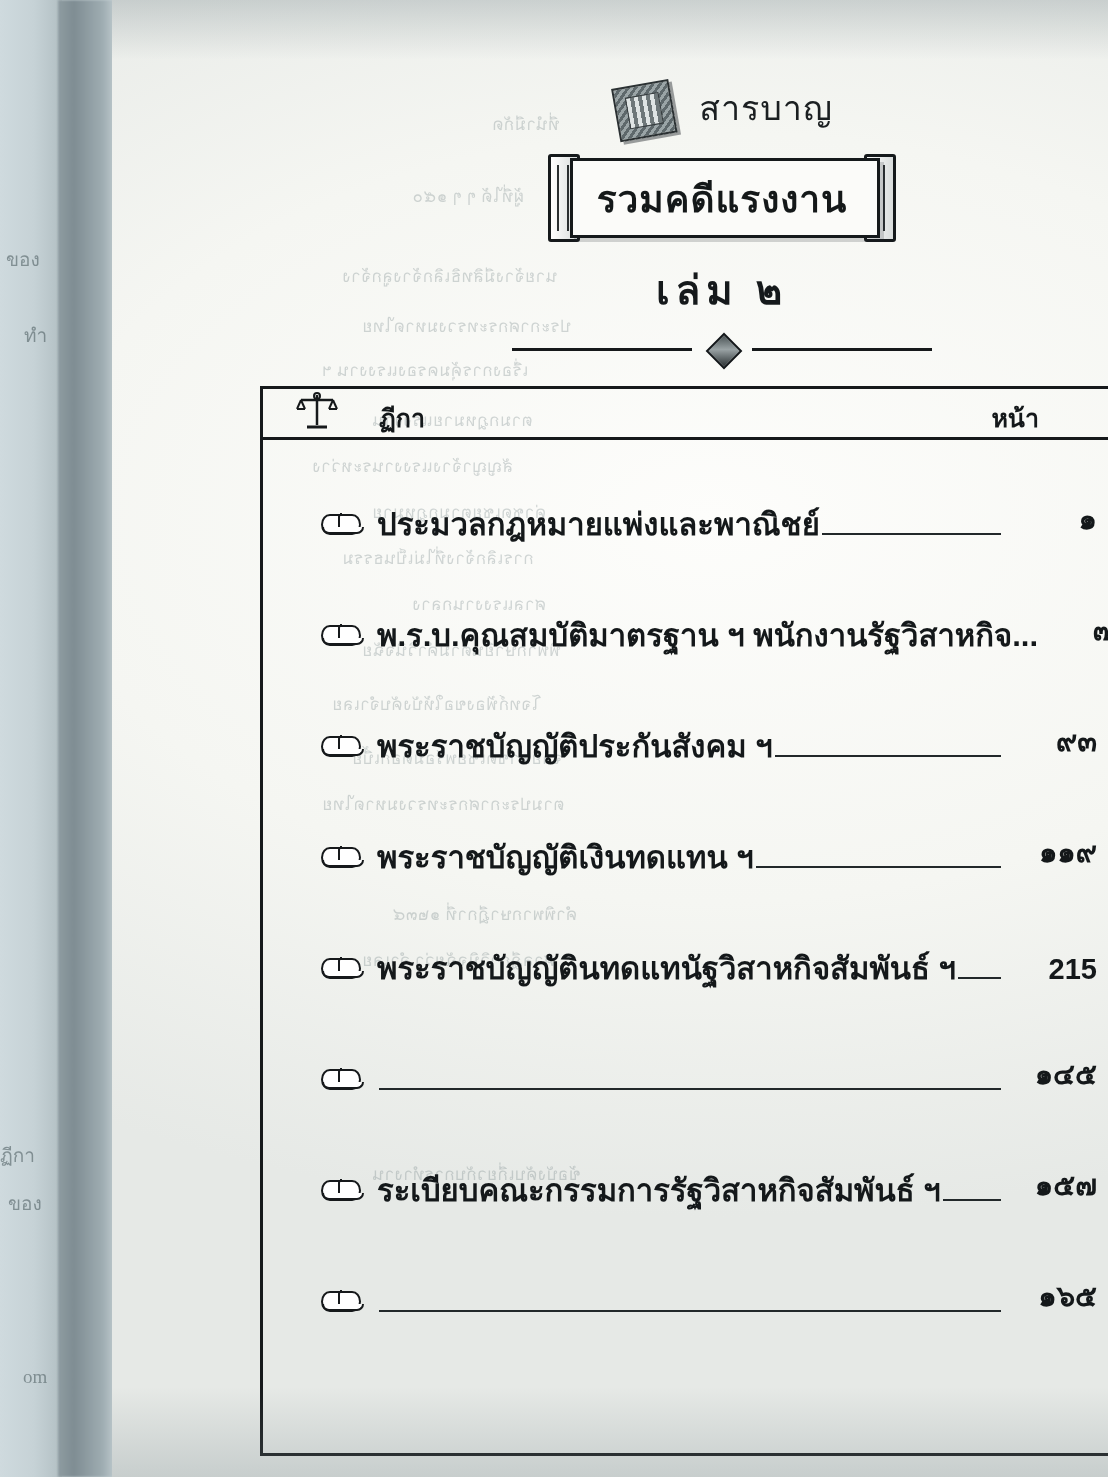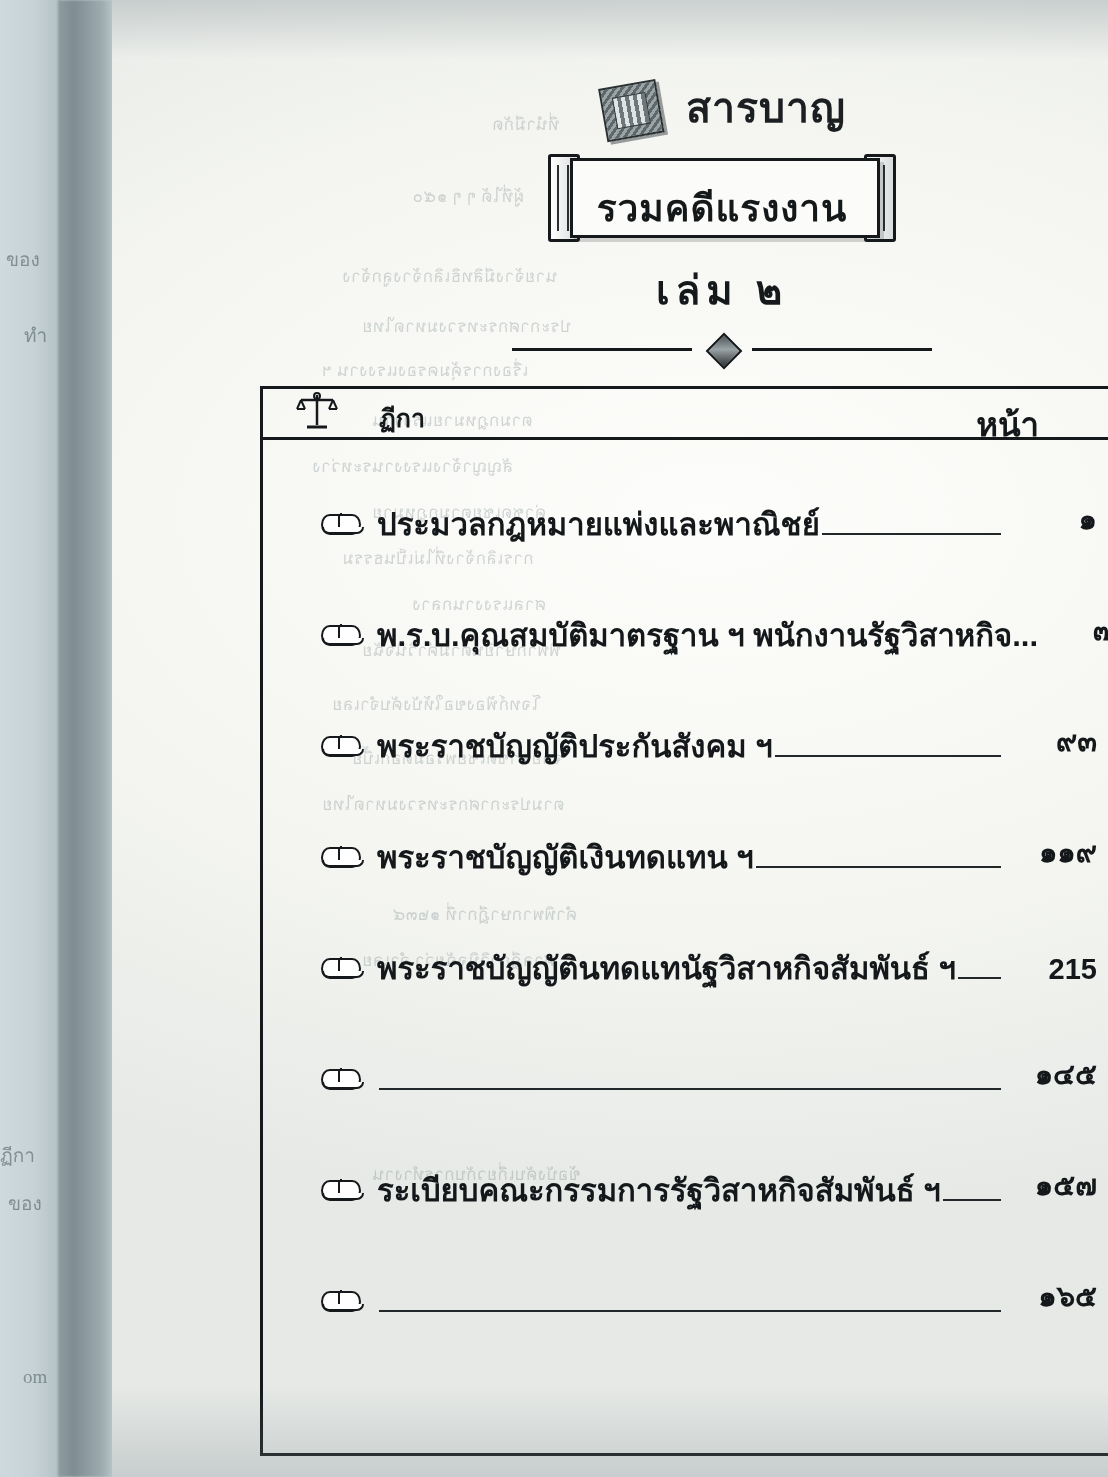--- a/index.html
+++ b/index.html
@@ -110,22 +110,22 @@
   .book-emblem .slab::after {
     content: "";
     position: absolute;
     left: 10px; top: 9px;
     width: 32px; height: 30px;
     background:
       repeating-linear-gradient(90deg, #dfe4e4 0 4px, #6e7779 4px 8px);
     border: 1px solid #343a3c;
   }
   .main-title {
-    font-size: 41px;
-    font-weight: bold;
+    font-size: 34px;
+    font-weight: normal;
     color: #1b1f21;
     letter-spacing: 1px;
     line-height: 1.1;
   }
 
   
   .banner {
     margin: 18px auto 0;
     width: 348px;
     height: 74px;
@@ -152,21 +152,21 @@
   .banner .cap::before {
     content:"";
     position:absolute;
     left: 6px; top: 8px; bottom: 8px;
     width: 8px;
     border-left: 2px solid #2a2f31;
     border-right: 2px solid #2a2f31;
   }
   .banner .text {
     position: absolute;
-    left: 22px; top: 12px;
+    left: 22px; top: 3px;
     width: 304px; height: 74px;
     display: flex; align-items: center; justify-content: center;
     font-size: 37px; font-weight: bold; color: #141819;
     letter-spacing: 1px;
   }
 
   .volume {
     margin-top: 26px;
     font-size: 40px;
     font-weight: bold;
@@ -216,21 +216,21 @@
     width: 44px; height: 42px;
   }
   .toc-head .col-left {
     position: absolute;
     left: 116px; top: 9px;
     font-size: 25px; font-weight: bold; color: #14181a;
   }
   .toc-head .col-right {
     position: absolute;
     right: 110px; top: 9px;
-    font-size: 33px; font-weight: bold; color: #14181a;
+    font-size: 25px; font-weight: bold; color: #14181a;
   }
 
   .toc-list {
     padding: 38px 0 0 0;
   }
   .toc-row {
     display: flex;
     align-items: flex-end;
     height: 64px;
     padding: 0 52px 0 58px;

